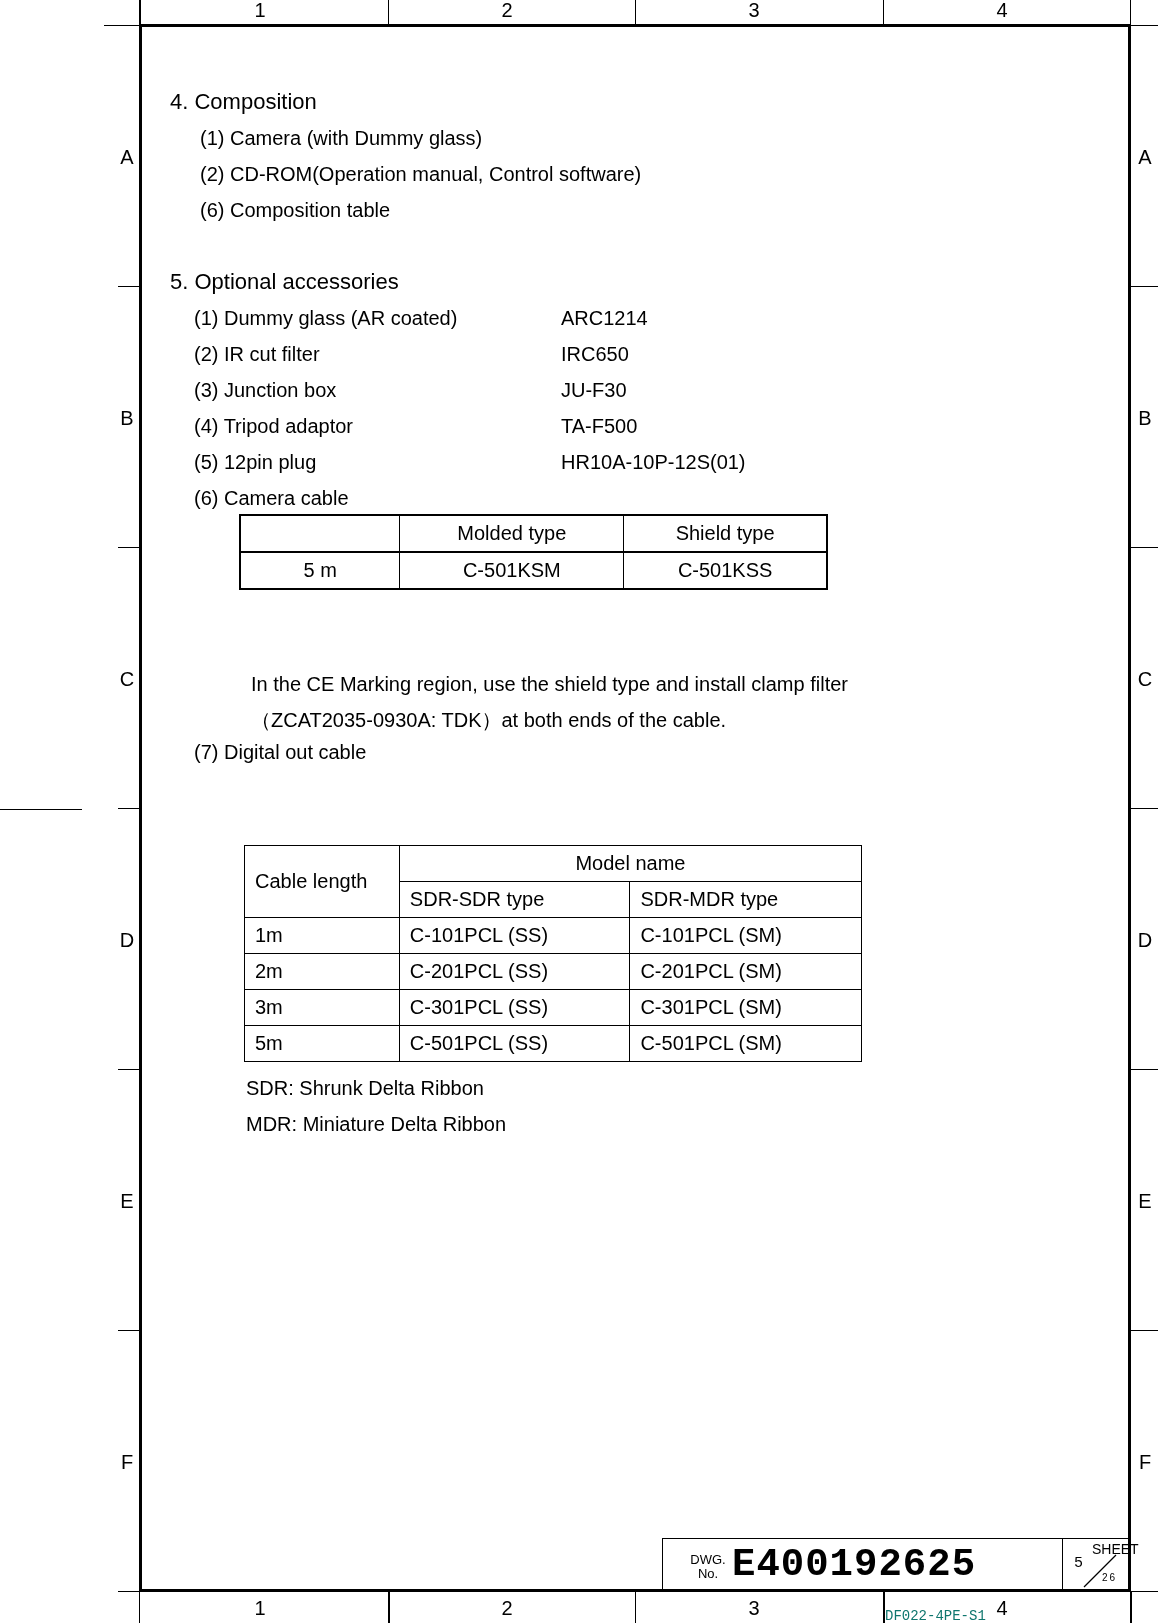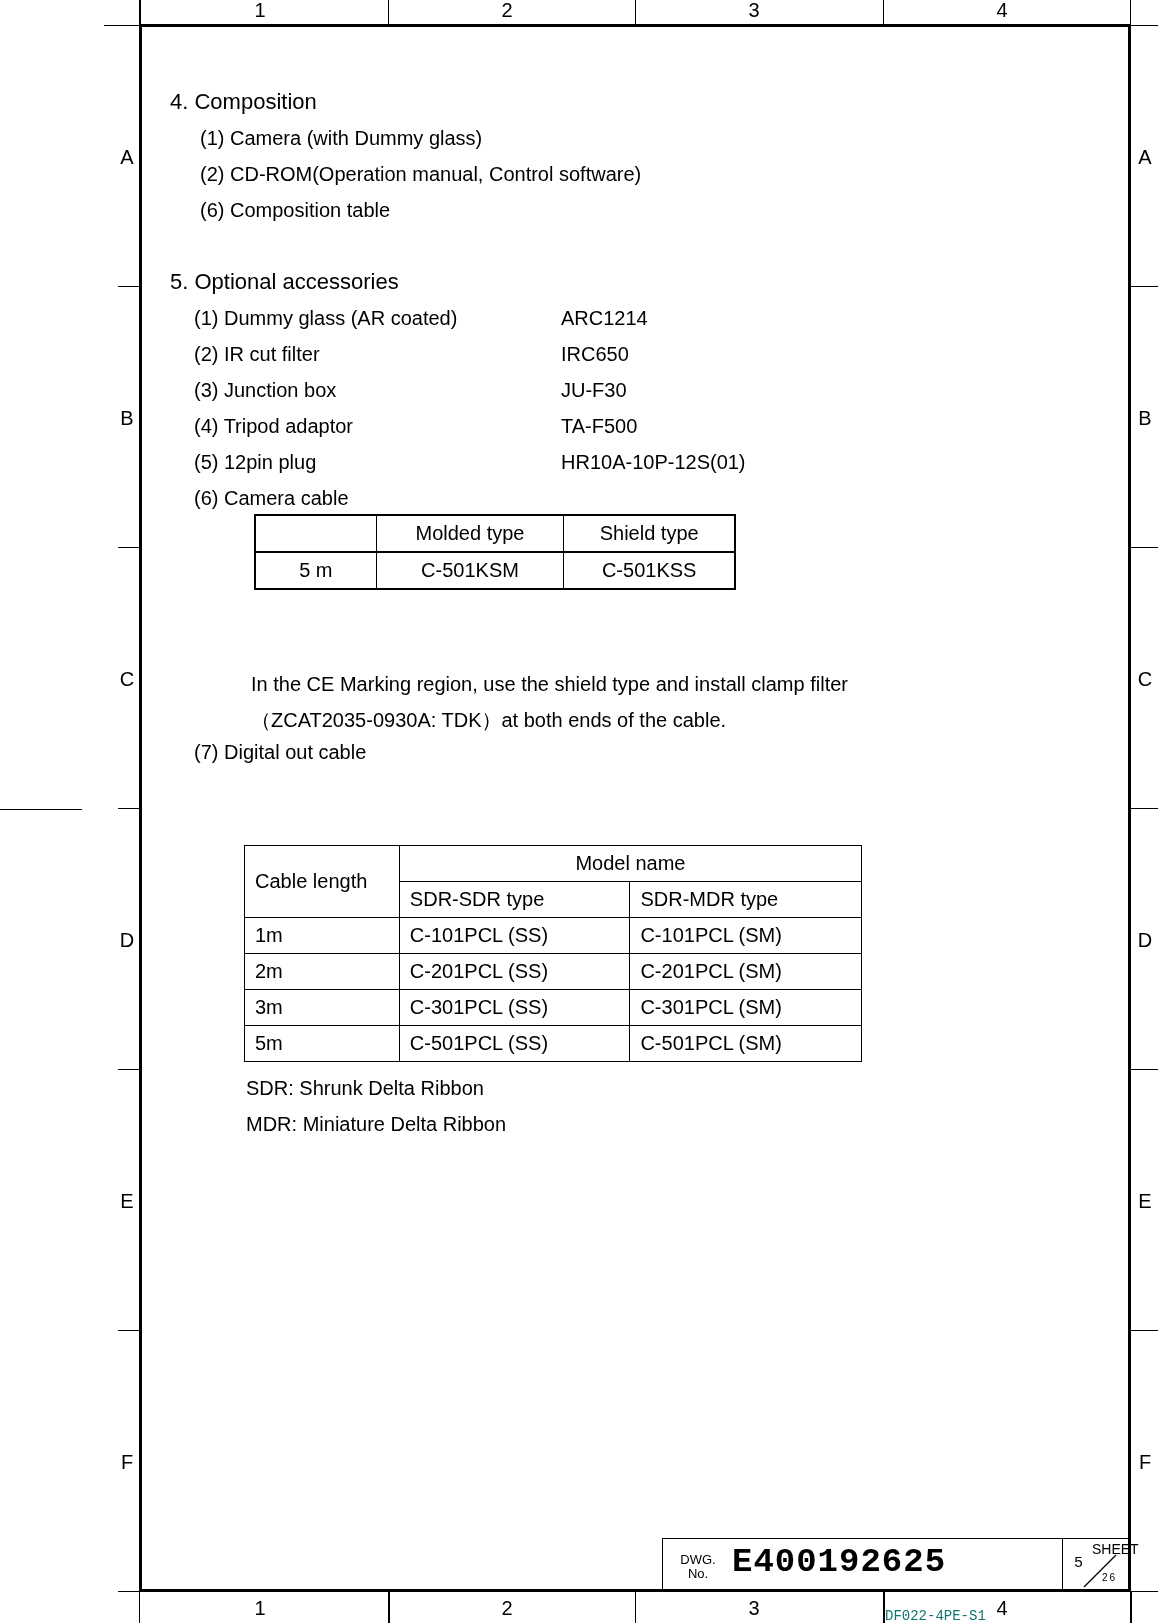--- a/index.html
+++ b/index.html
@@ -16,22 +16,22 @@
   .rowlet { position:absolute; font-size:20px; width:20px; text-align:center; line-height:20px; }
   .txt { position:absolute; font-size:20px; white-space:nowrap; line-height:24px; }
   .h1 { font-size:22px; }
   table.grid { position:absolute; border-collapse:collapse; font-size:20px; }
   table.grid td { border:1px solid #000; padding:0 10px; height:35px; white-space:nowrap; }
   table.cam { border:2px solid #000; }
   table.cam td { text-align:center; }
   table.cam tr.thick-top td { border-top:2px solid #000;margin-top:45px; }
   .titleblock { position:absolute; left:662px; top:1538px; width:466px; height:54px;
                 border:1px solid #000; border-bottom:none; border-right:none; box-sizing:border-box; }
-  .dwg-lbl { position:absolute; font-size:13px; line-height:14px; text-align:center; }
-  .dwg-no { position:absolute; font-family:"Liberation Mono", monospace; font-weight:bold; font-size:34px; letter-spacing:1px; }
+  .dwg-lbl { position:absolute; font-size:13px; line-height:14px; text-align:center;margin-left:10px; }
+  .dwg-no { position:absolute; font-family:"Liberation Mono", monospace; font-weight:bold; font-size:39px; letter-spacing:1px; }
   .sheet-box { position:absolute; left:1062px; top:1538px; width:66px; height:54px; border-left:1px solid #000; box-sizing:border-box; }
   .mono-sm { font-family:"Liberation Mono", monospace; font-size:14px; position:absolute; color:#0f766e; }
 </style>
 </head>
 <body>
 
 <div class="frame"></div>
 
 <div class="vline thick" style="left:139px;top:0;height:24px"></div>
 <div class="vline" style="left:388px;top:0;height:24px"></div>
@@ -98,21 +98,21 @@
 <div class="txt" style="left:194px;top:342px">(2) IR cut filter</div>
 <div class="txt" style="left:561px;top:342px">IRC650</div>
 <div class="txt" style="left:194px;top:378px">(3) Junction box</div>
 <div class="txt" style="left:561px;top:378px">JU-F30</div>
 <div class="txt" style="left:194px;top:414px">(4) Tripod adaptor</div>
 <div class="txt" style="left:561px;top:414px">TA-F500</div>
 <div class="txt" style="left:194px;top:450px">(5) 12pin plug</div>
 <div class="txt" style="left:561px;top:450px">HR10A-10P-12S(01)</div>
 <div class="txt" style="left:194px;top:486px">(6) Camera cable</div>
 
-<table class="grid cam" style="left:254px;top:514px;width:482px">
+<table class="grid cam" style="left:239px;top:514px;width:589px">
   <colgroup>
       <col style="width:155px">
       <col style="width:217px">
       <col style="width:197px">
     </colgroup>
   <tbody>
       <tr>
     <td></td>
     <td>Molded type</td>
     <td>Shield type</td>

